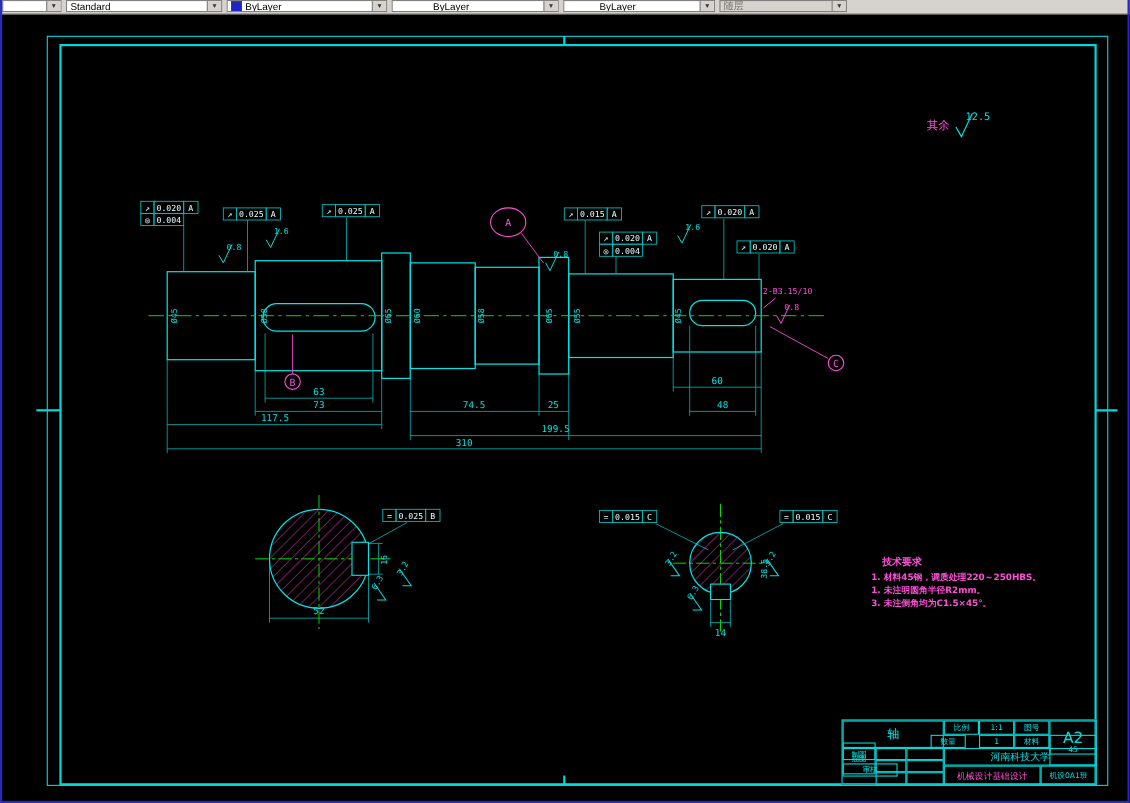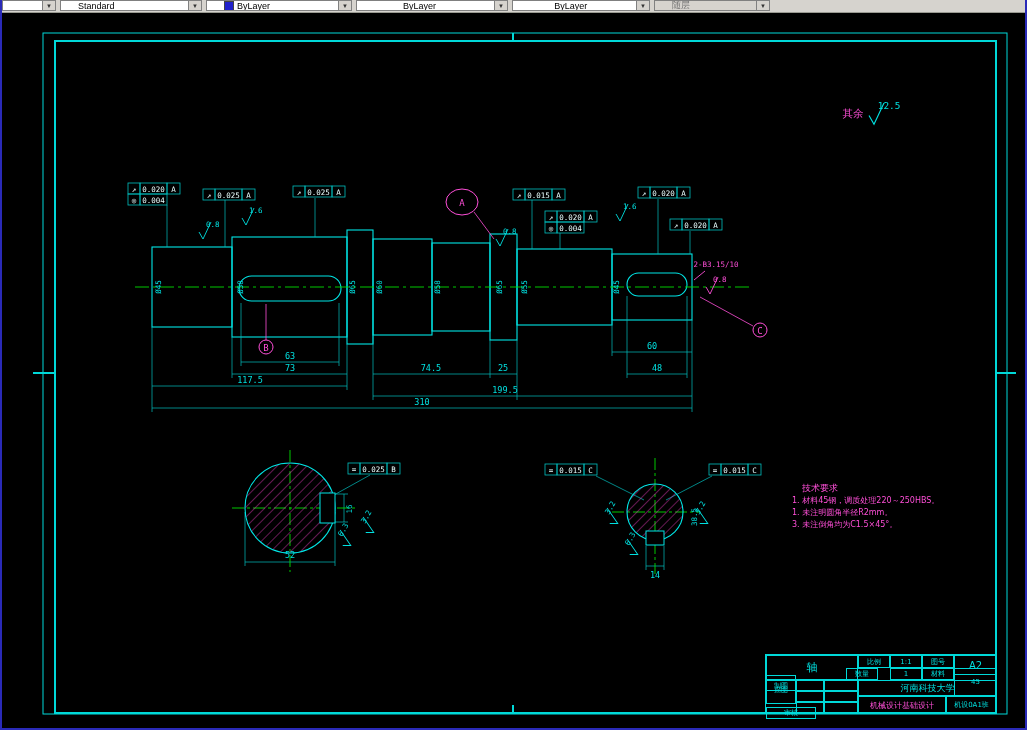--- a/index.html
+++ b/index.html
@@ -7,33 +7,33 @@
   .app{position:relative;width:1027px;height:730px;background:#000;}
   
   .edge{position:absolute;background:#2a2ab8;z-index:6;}
   .edge-left{left:0;top:0;width:2px;height:100%;}
   .edge-right{right:0;top:0;width:2px;height:100%;}
   .edge-bottom{left:0;bottom:0;width:100%;height:2px;}
   
   .toolbar{position:absolute;top:0;left:0;width:100%;height:12px;background:#d6d3ce;
     border-bottom:1px solid #9a9a92;z-index:5;}
   .combo{position:absolute;top:0;height:11px;background:#fff;border:1px solid #808080;
-    display:flex;align-items:center;font-size:9px;color:#000;padding-left:17px;
+    display:flex;align-items:center;font-size:9px;color:#000;padding-left:3px;
     box-sizing:border-box;white-space:nowrap;overflow:hidden;}
   .combo .combo-arrow{margin-left:auto;width:12px;height:100%;background:#d6d3ce;
     border-left:1px solid #808080;font-size:6px;display:flex;align-items:center;
     justify-content:center;color:#333;flex:0 0 12px;}
   .combo.disabled{background:#d6d3ce;color:#707070;gap:40px;}
   .swatch{width:8px;height:8px;display:inline-block;margin-right:3px;border:1px solid #444;flex:0 0 8px;}
   
   svg{position:absolute;left:0;top:0;}
   svg text{font-family:"DejaVu Sans Mono",monospace;}
   
-  .technotes{position:absolute;left:792px;top:482px;color:#ff4fd8;font-size:8px;
-    line-height:12px;z-index:3;font-family:"DejaVu Sans",sans-serif;}
+  .technotes{position:absolute;left:792px;top:506px;color:#ff4fd8;font-size:8px;
+    line-height:12px;z-index:3;font-family:"DejaVu Sans",sans-serif;font-weight:bold;}
   .technotes .tn-title{margin-left:10px;font-size:9px;margin-bottom:1px;}
   
   .titleblock{position:absolute;left:765px;top:654px;width:231px;height:59px;
     border:1px solid #00d9d9;box-sizing:border-box;z-index:3;background:#000;}
   .tb-cell{position:absolute;border:1px solid #00d9d9;color:#00e0e0;display:flex;
     align-items:center;justify-content:center;font-size:7px;box-sizing:border-box;
     overflow:hidden;white-space:nowrap;font-family:"DejaVu Sans",sans-serif;}
 </style>
 </head>
 <body>
@@ -309,32 +309,32 @@
     <div>1. 材料45钢，调质处理220～250HBS。</div>
     <div>1. 未注明圆角半径R2mm。</div>
     <div>3. 未注倒角均为C1.5×45°。</div>
   </div>
 
   <div class="titleblock">
     <div class="tb-cell" style="left:0;top:0;width:92px;height:25px;font-size:11px">轴</div>
     <div class="tb-cell" style="left:92px;top:0;width:32px;height:13px">比例</div>
     <div class="tb-cell" style="left:124px;top:0;width:32px;height:13px">1:1</div>
     <div class="tb-cell" style="left:156px;top:0;width:32px;height:13px">图号</div>
-    <div class="tb-cell" style="left:188px;top:0;width:43px;height:20px;font-size:10px">A2</div>
+    <div class="tb-cell" style="left:188px;top:0;width:43px;height:31px;font-size:14px">A2</div>
     <div class="tb-cell" style="left:80px;top:13px;width:32px;height:12px">数量</div>
     <div class="tb-cell" style="left:124px;top:13px;width:32px;height:12px">1</div>
     <div class="tb-cell" style="left:156px;top:13px;width:32px;height:12px">材料</div>
     <div class="tb-cell" style="left:188px;top:13px;width:43px;height:28px">45</div>
     <div class="tb-cell" style="left:0;top:25px;width:30px;height:11px">制图</div>
     <div class="tb-cell" style="left:30px;top:25px;width:28px;height:11px"></div>
     <div class="tb-cell" style="left:58px;top:25px;width:34px;height:11px"></div>
     <div class="tb-cell" style="left:0;top:20px;width:30px;height:29px">描图</div>
     <div class="tb-cell" style="left:30px;top:36px;width:28px;height:11px"></div>
     <div class="tb-cell" style="left:58px;top:36px;width:34px;height:11px"></div>
-    <div class="tb-cell" style="left:0;top:52px;width:50px;height:12px">审核</div>
+    <div class="tb-cell" style="left:0;top:39px;width:50px;height:12px">审核</div>
     <div class="tb-cell" style="left:30px;top:47px;width:28px;height:12px"></div>
     <div class="tb-cell" style="left:58px;top:47px;width:34px;height:12px"></div>
     <div class="tb-cell" style="left:92px;top:25px;width:139px;height:16px;font-size:9px">河南科技大学</div>
     <div class="tb-cell" style="left:92px;top:41px;width:88px;height:18px;color:#ff4fd8;font-size:8px">机械设计基础设计</div>
     <div class="tb-cell" style="left:180px;top:41px;width:51px;height:18px">机设0A1班</div>
   </div>
 
   <div class="edge edge-left"></div>
   <div class="edge edge-right"></div>
   <div class="edge edge-bottom"></div>

